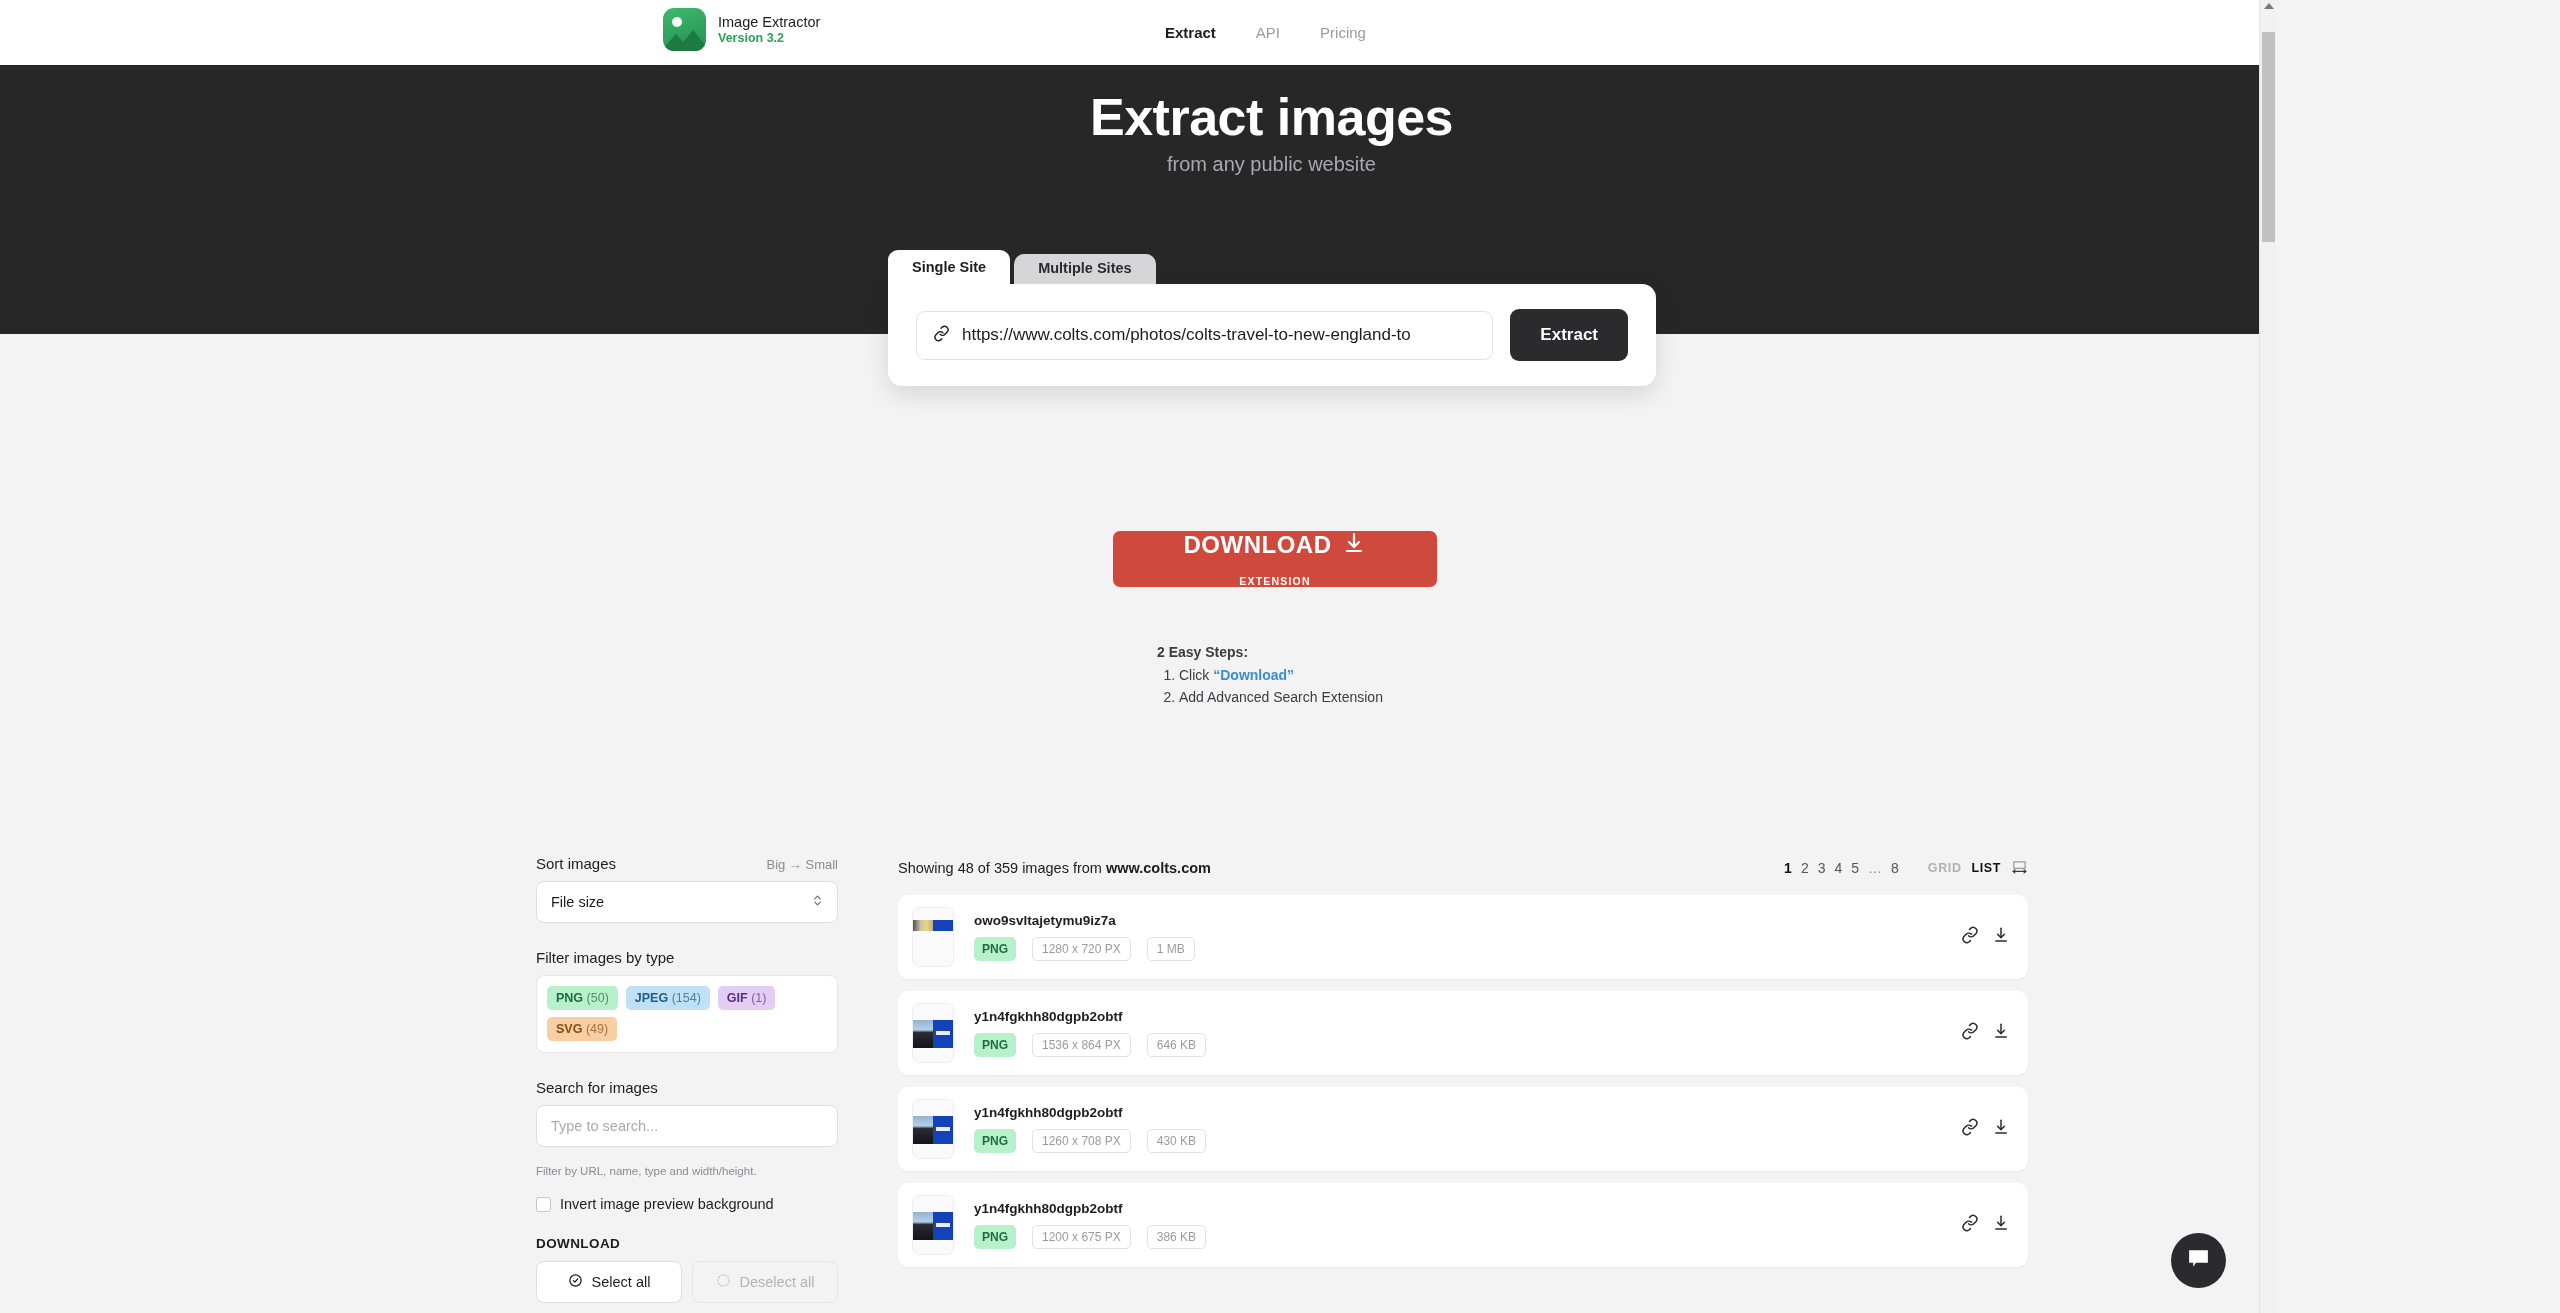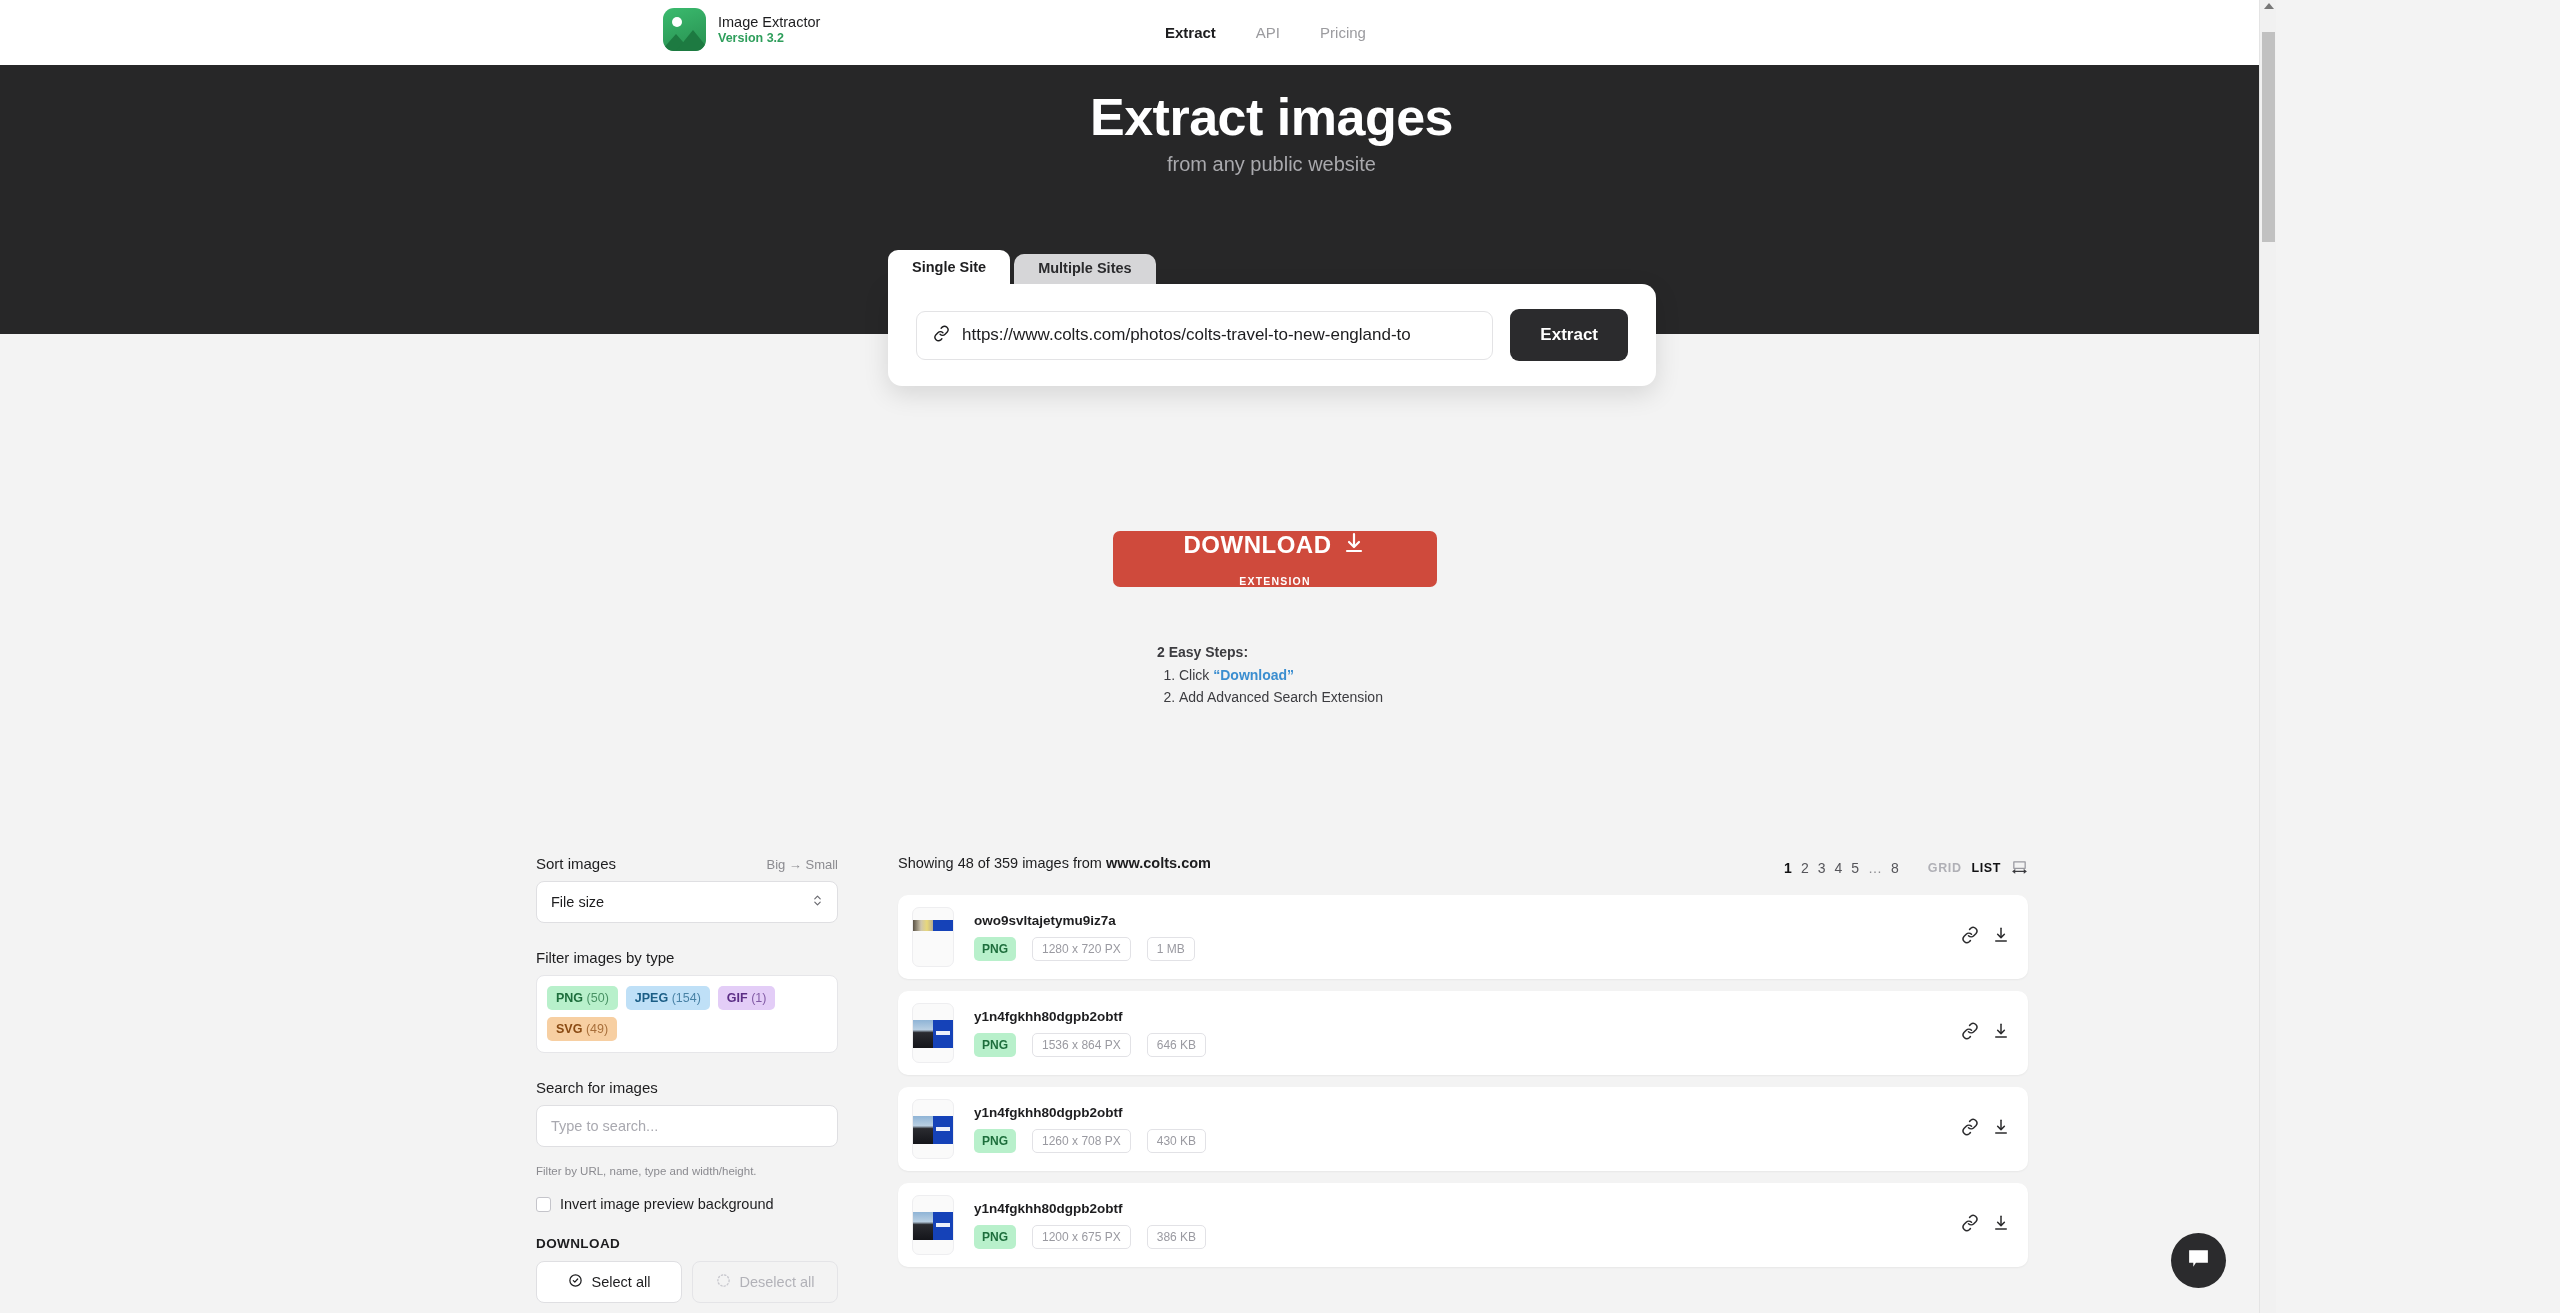--- a/index.html
+++ b/index.html
@@ -147,21 +147,21 @@
   .dl-btn-row { display: flex; gap: 10px; margin-top: 10px; }
   .dl-btn {
     display: flex; align-items: center; justify-content: center; gap: 9px;
     padding: 11px 16px; border-radius: 8px; font-size: 14.5px; cursor: pointer; flex: 1;
   }
   .dl-btn.primary { background: #fff; border: 1px solid #dfdfe2; color: #1d1d1f; }
   .dl-btn.muted { background: transparent; border: 1px solid #e4e4e7; color: #b2b2b8; cursor: default; }
 
   
   .results { position: absolute; left: 898px; top: 855px; width: 1130px; }
-  .res-head { display: flex; justify-content: space-between; height: 26px; }
+  .res-head { display: flex; align-items: center; justify-content: space-between; height: 26px; }
   .res-count { font-size: 14.5px; color: #1d1d1f; }
   .res-count b { font-weight: 700; }
   .res-right { display: flex; align-items: center; gap: 29px; }
   .pager { display: flex; align-items: center; gap: 9px; font-size: 14px; color: #55555a; }
   .pager .pg { cursor: pointer; }
   .pager .pg.cur { font-weight: 700; color: #111113; }
   .pager .dots { color: #8b8b90; }
   .viewtog { display: flex; align-items: center; gap: 10px; font-size: 12.5px; font-weight: 700; letter-spacing: .6px; }
   .viewtog .vt { cursor: pointer; }
   .viewtog .vt.off { color: #b0b0b6; }

